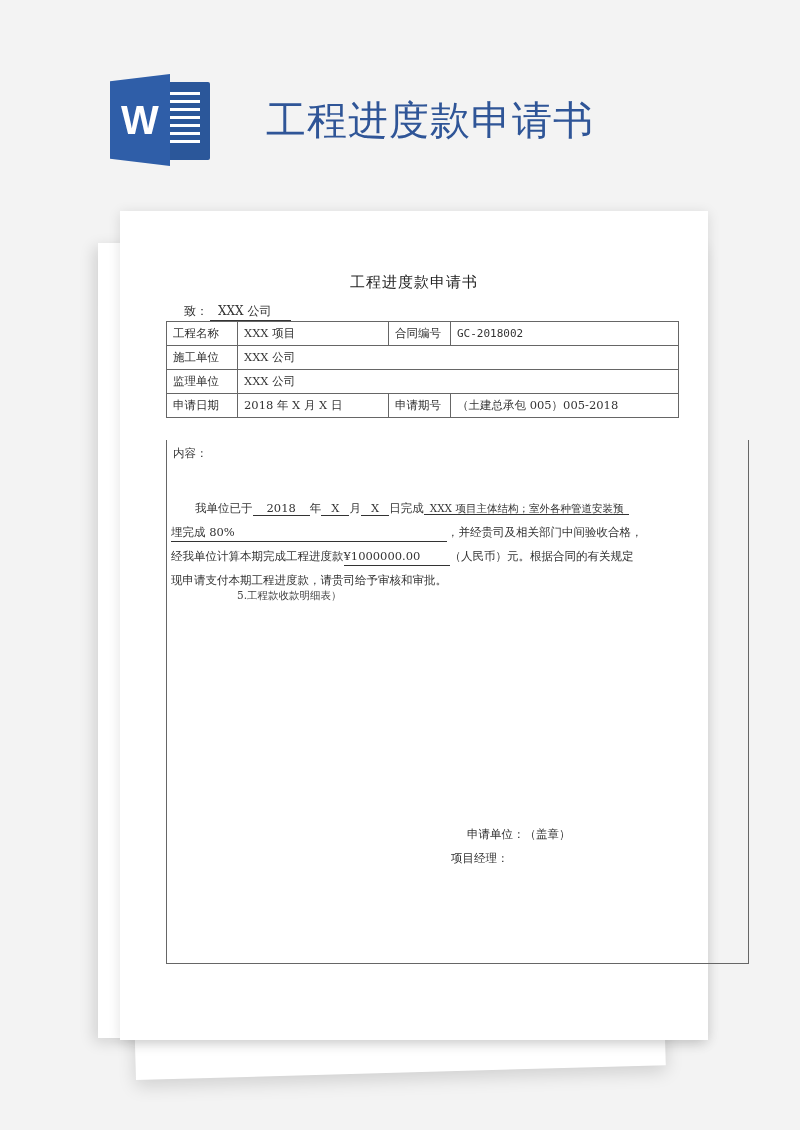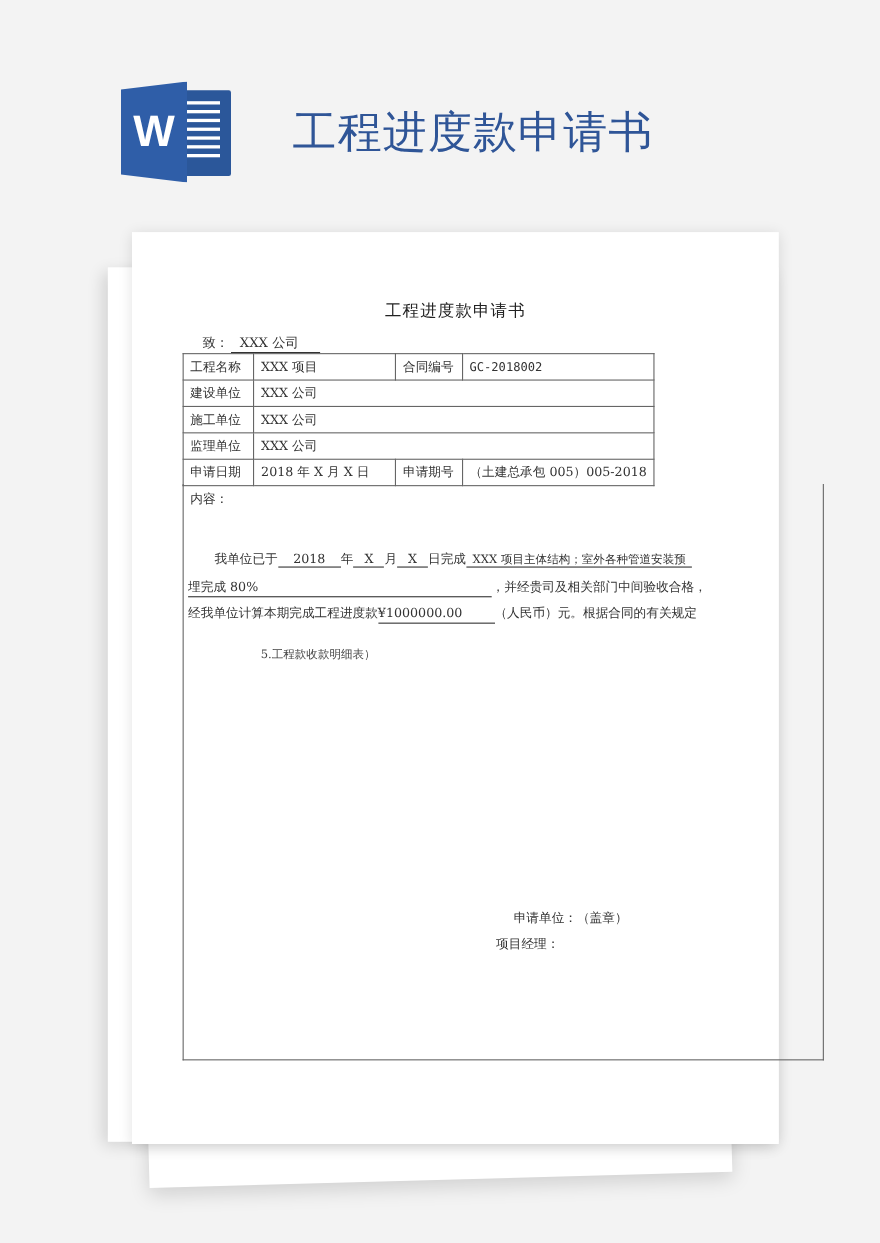--- a/index.html
+++ b/index.html
@@ -15,21 +15,21 @@
   .app-title { margin-left:52px; font-family:"DejaVu Sans","Liberation Sans",sans-serif; font-size:40px; color:#2f5597; letter-spacing:1px; }
   .sheet-back2 { position:absolute; left:136px; top:250px; width:530px; height:830px; background:#fff;
         box-shadow:0 6px 18px rgba(0,0,0,0.15); transform:rotate(-1.6deg); transform-origin:left bottom; }
   .sheet-back1 { position:absolute; left:98px; top:243px; width:610px; height:795px; background:#fff;
         box-shadow:-4px 4px 14px rgba(0,0,0,0.14); }
   .sheet { position:absolute; left:120px; top:211px; width:588px; height:829px; background:#fff;
         box-shadow:0 2px 12px rgba(0,0,0,0.12); }
   .doc-title { position:absolute; left:0; right:0; top:62px; text-align:center; font-size:15px; color:#222; letter-spacing:1px; }
   .to-line { position:absolute; left:47px; top:92px; font-size:12px; color:#333;margin-left:17px; }
   .to-line .u { display:inline-block; border-bottom:1px solid #333; padding:0 20px 0 8px; margin-left:2px; }
-  table.form { position:absolute; left:46px; top:110px; width:429px; border-collapse:collapse; font-size:11.5px; }
+  table.form { position:absolute; left:46px; top:110px; width:513px; border-collapse:collapse; font-size:11.5px; }
   table.form td { border:1px solid #666; height:23px; padding:0 6px; color:#333; white-space:nowrap; }
   table.form td.lbl { width:58px; }
   table.form td.c2 { width:138px;margin-top:40px; }
   table.form td.c3 { width:49px;margin-top:34px; }
   .mono { font-family:"DejaVu Sans Mono","Liberation Mono",monospace; font-size:11px; }
   .content { position:absolute; left:46px; top:229px; width:583px; height:524px; border:1px solid #666; border-top:none; box-sizing:border-box; }
   .content .lbl { position:absolute; left:6px; top:6px; font-size:11.5px; }
   .para { position:absolute; left:4px; top:56px; width:490px; font-size:11.5px; line-height:24px; color:#333; }
   .para .u { border-bottom:1px solid #333; padding:0 6px; }
   .para .indent { padding-left:24px; }
@@ -68,24 +68,20 @@
 
   <table class="form">
     <tbody>
         <tr>
       <td class="lbl">工程名称</td>
       <td class="c2">XXX 项目</td>
       <td class="c3">合同编号</td>
       <td class="mono">GC-2018002</td>
     </tr>
     <tr>
-      <td class="lbl">建设单位</td>
-      <td colspan="3">XXX 公司</td>
-    </tr>
-    <tr>
       <td class="lbl">施工单位</td>
       <td colspan="3">XXX 公司</td>
     </tr>
     <tr>
       <td class="lbl">监理单位</td>
       <td colspan="3">XXX 公司</td>
     </tr>
     <tr>
       <td class="lbl">申请日期</td>
       <td class="c2">2018 年 X 月 X 日</td>
@@ -100,20 +96,21 @@
     <div class="para">
       <div class="indent">
         <span>我单位已于</span><span class="u" style="padding:0 14px">2018</span><span>年</span><span class="u" style="padding:0 10px">X</span><span>月</span><span class="u" style="padding:0 10px">X</span><span>日完成</span><span class="u" style="font-size:10.5px">XXX 项目主体结构；室外各种管道安装预</span>
       </div>
       <div>
         <span class="u" style="display:inline-block;width:276px;padding:0;line-height:18px">埋完成 80%</span><span>，并经贵司及相关部门中间验收合格，</span>
       </div>
       <div>
         <span>经我单位计算本期完成工程进度款</span><span class="u" style="display:inline-block;width:106px;padding:0;line-height:18px">¥1000000.00</span><span>（人民币）元。根据合同的有关规定</span>
       </div>
+      <div>现申请支付本期工程进度款，请贵司给予审核和审批。</div>
     </div>
     <div class="attach">
       <div class="l2">5.工程款收款明细表）</div>
     </div>
     <div class="sign">
       <div>申请单位：（盖章）</div>
       <div class="l2">项目经理：</div>
     </div>
   </div>
 </div>

